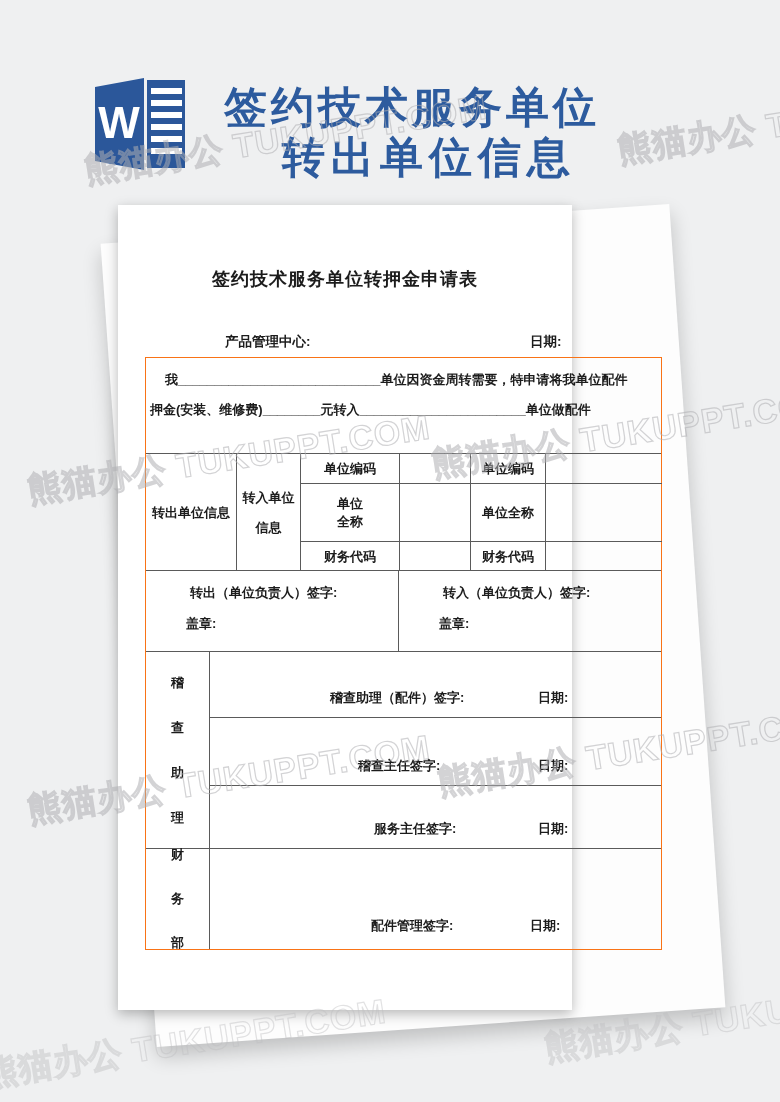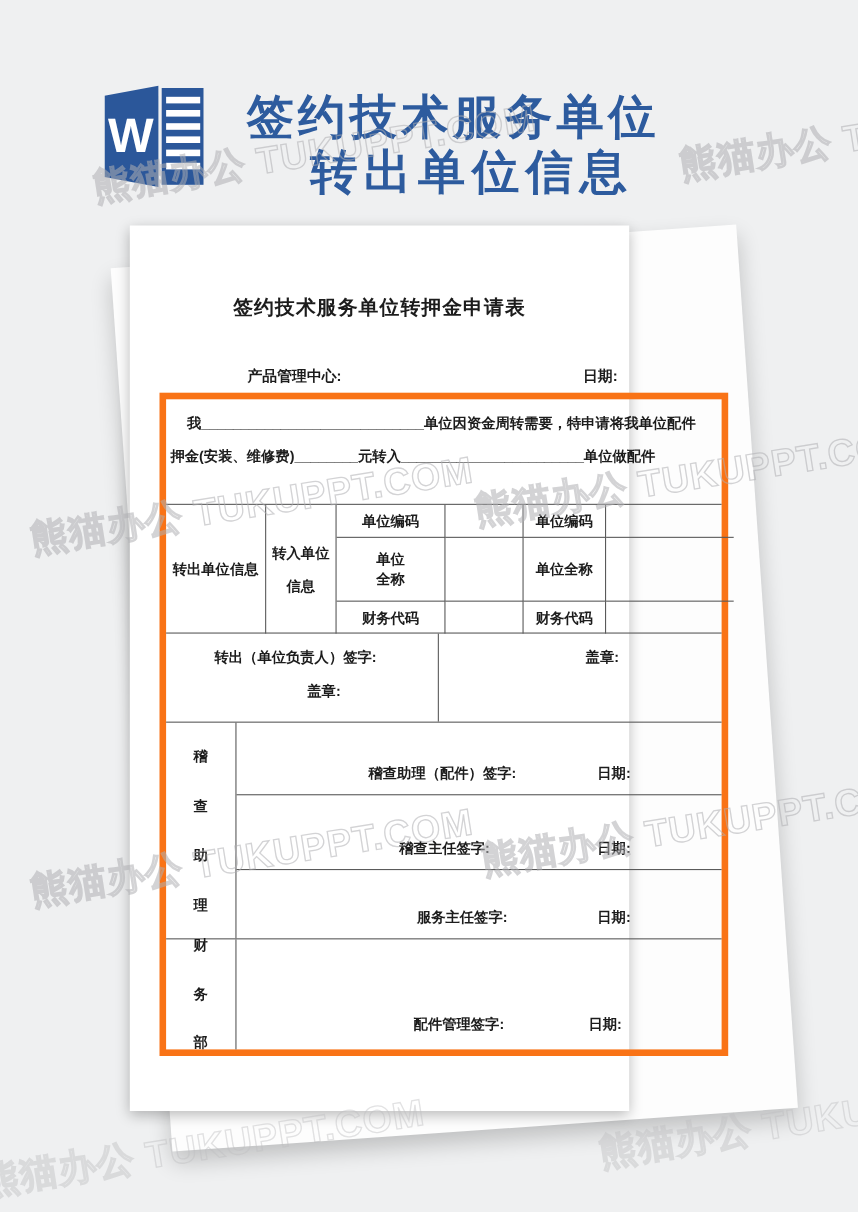--- a/index.html
+++ b/index.html
@@ -29,21 +29,21 @@
   }
 
   
   .doc-title { position:absolute; left:0; top:62px; width:100%; text-align:center;
     font-size:18px; font-weight:bold; letter-spacing:1px; }
   .doc-meta { position:absolute; top:128px; left:0; width:100%; font-size:13.5px; font-weight:bold; }
   .doc-meta .dept { position:absolute; left:107px; top:0; }
   .doc-meta .date { position:absolute; left:412px; top:0; }
 
   .form-table { position:absolute; left:27px; top:152px; width:517px;
-    border:6px solid #f97316; font-size:13px; font-weight:600; }
+    border:1px solid #f97316; font-size:13px; font-weight:600; }
   .sec { border-top:1px solid #5a5a5a; }
   .sec:first-child { border-top:none; }
 
   
   .sec-par { height:95px; padding-top:7px; line-height:30px; }
   .sec-par .l1 { padding-left:19px; }
   .sec-par .l2, .sec-par .l3 { padding-left:4px; }
 
   
   .sec-units { display:grid; height:117px;
@@ -54,21 +54,21 @@
   .sec-units > .span3 { grid-row:1 / 4; border-bottom:none; line-height:30px; }
   .sec-units > .last { border-right:none; }
   .sec-units > .rlast { border-bottom:none;text-align:center; }
   .wrap2 { display:inline-block; width:2.1em; }
 
   
   .sec-sign { display:flex; height:81px; }
   .sec-sign .cell { width:254px; border-right:1px solid #5a5a5a; }
   .sec-sign .cell:last-child { width:263px; border-right:none; }
   .sig1 { margin:13px 0 0 4px;padding-left:40px; }
-  .sig2 { margin:13px 0 0 40px;text-align:center; }
+  .sig2 { margin:13px 0 0 40px; }
 
   
   .sec-op { display:flex; height:197px; }
   .vhead { width:64px; border-right:1px solid #5a5a5a; display:flex;
     align-items:center; justify-content:center; text-align:center; }
   .vhead span { display:inline-block; width:1.05em; }
   .lh45 span { line-height:45px; }
   .lh31 span { line-height:44px; }
   .op-rows { flex:1; display:flex; flex-direction:column; }
   .op-row { position:relative; border-bottom:1px solid #5a5a5a; }
@@ -157,20 +157,21 @@
       <div class="rlast">财务代码</div>
       <div class="last rlast"></div>
     </div>
 
     <div class="sec sec-sign">
       <div class="cell">
         <div class="sig1">转出（单位负责人）签字:</div>
         <div class="sig2">盖章:</div>
       </div>
       <div class="cell">
+        <div class="sig1">转入（单位负责人）签字:</div>
         <div class="sig2">盖章:</div>
       </div>
     </div>
 
     <div class="sec sec-op">
       <div class="vhead lh45">
         <span>稽查助理</span>
       </div>
       <div class="op-rows">
         <div class="op-row">

